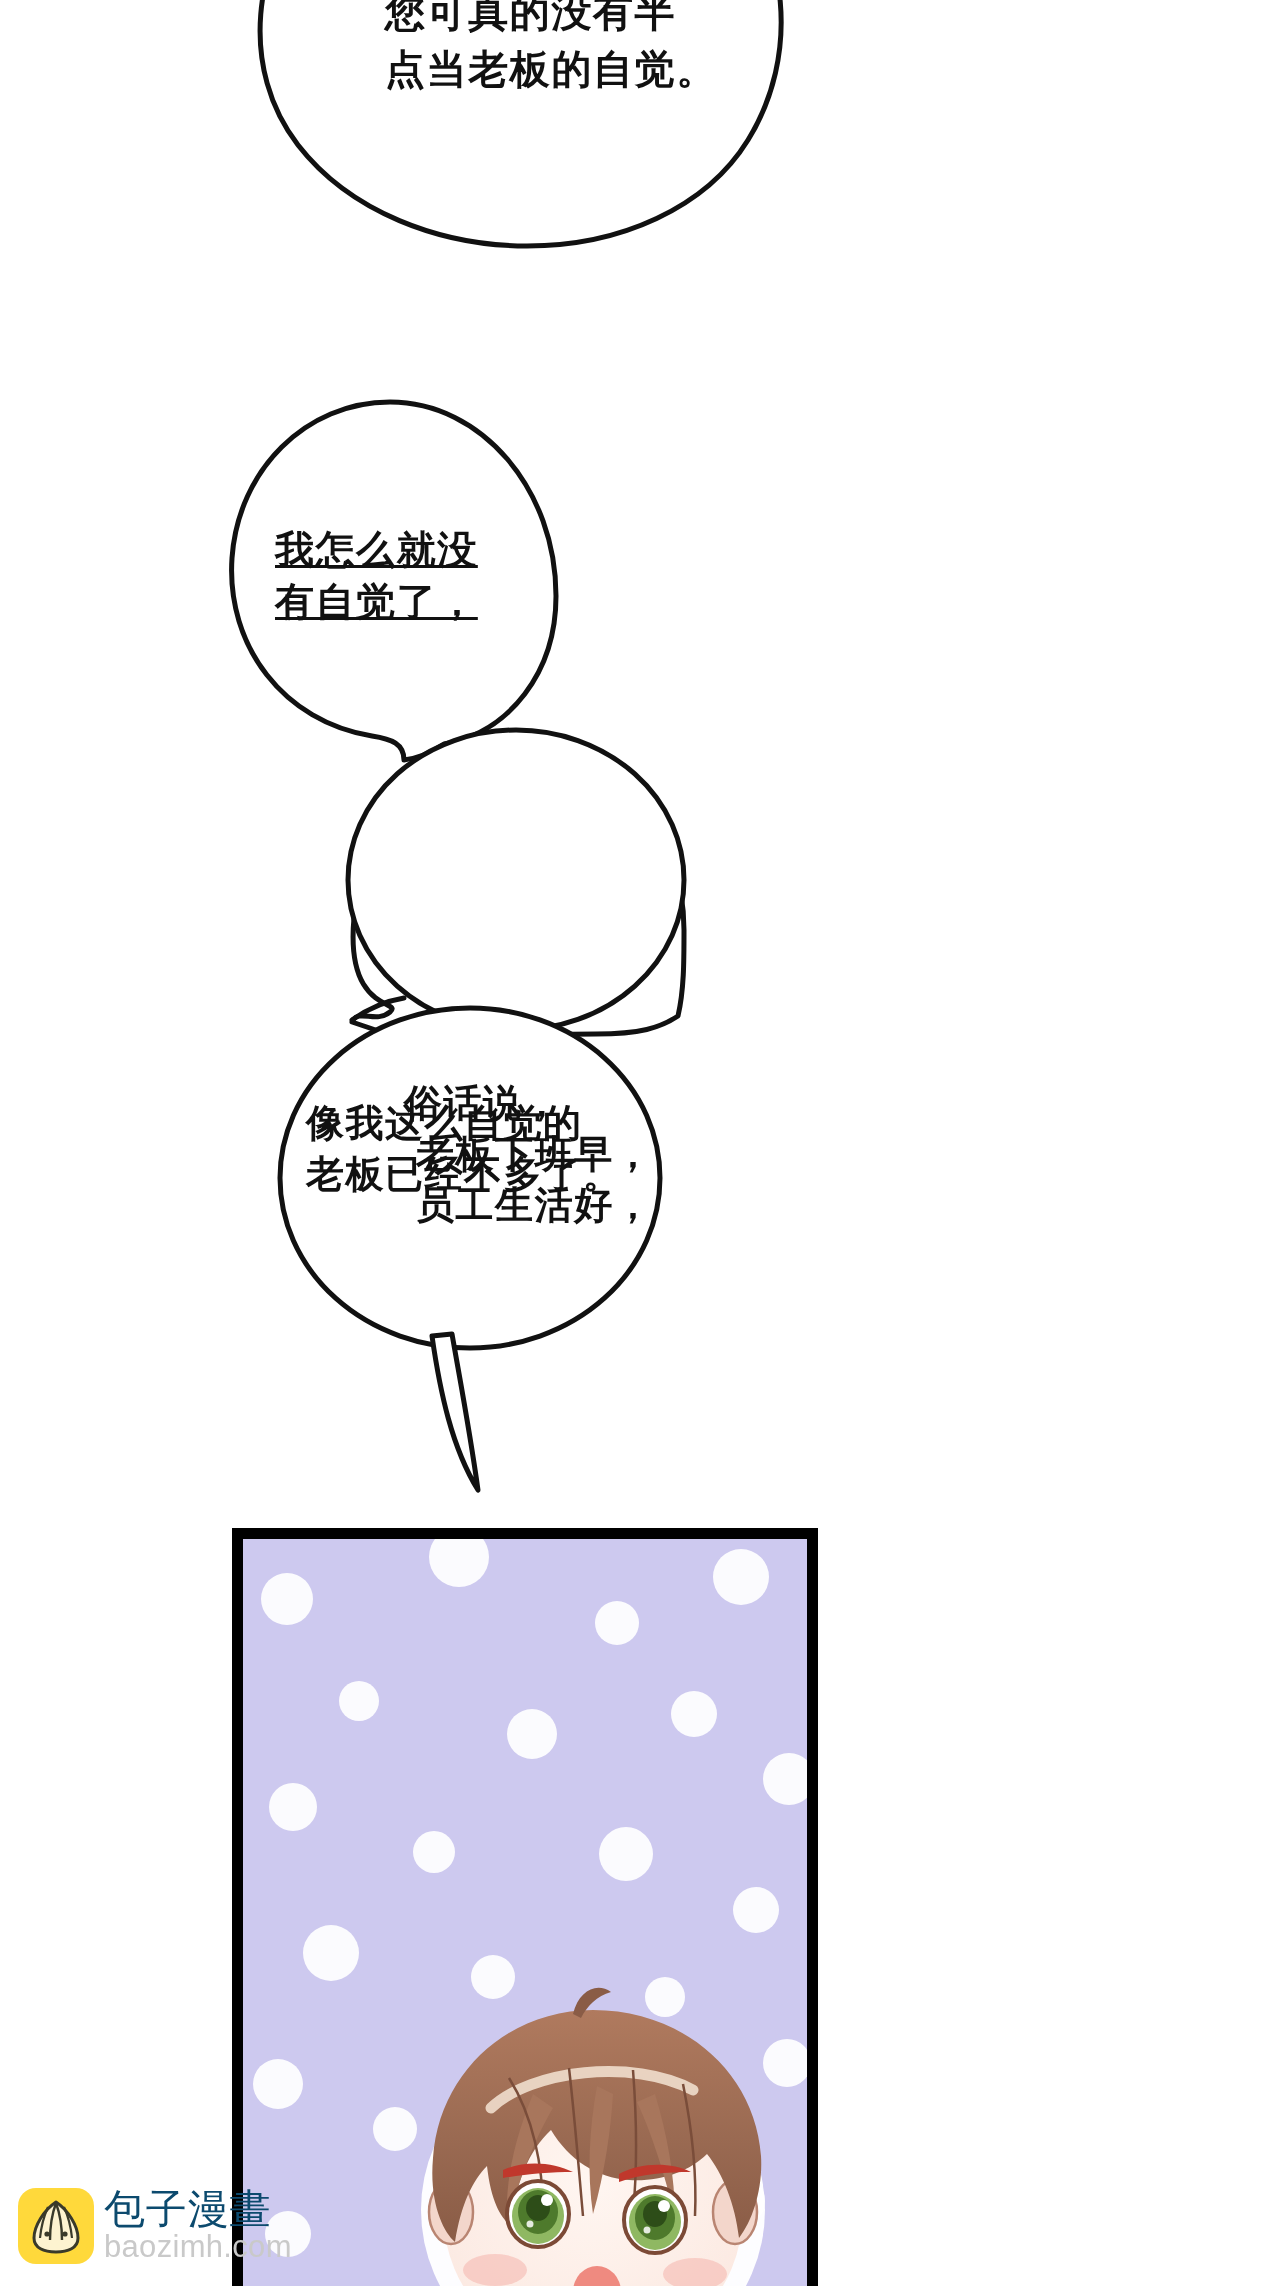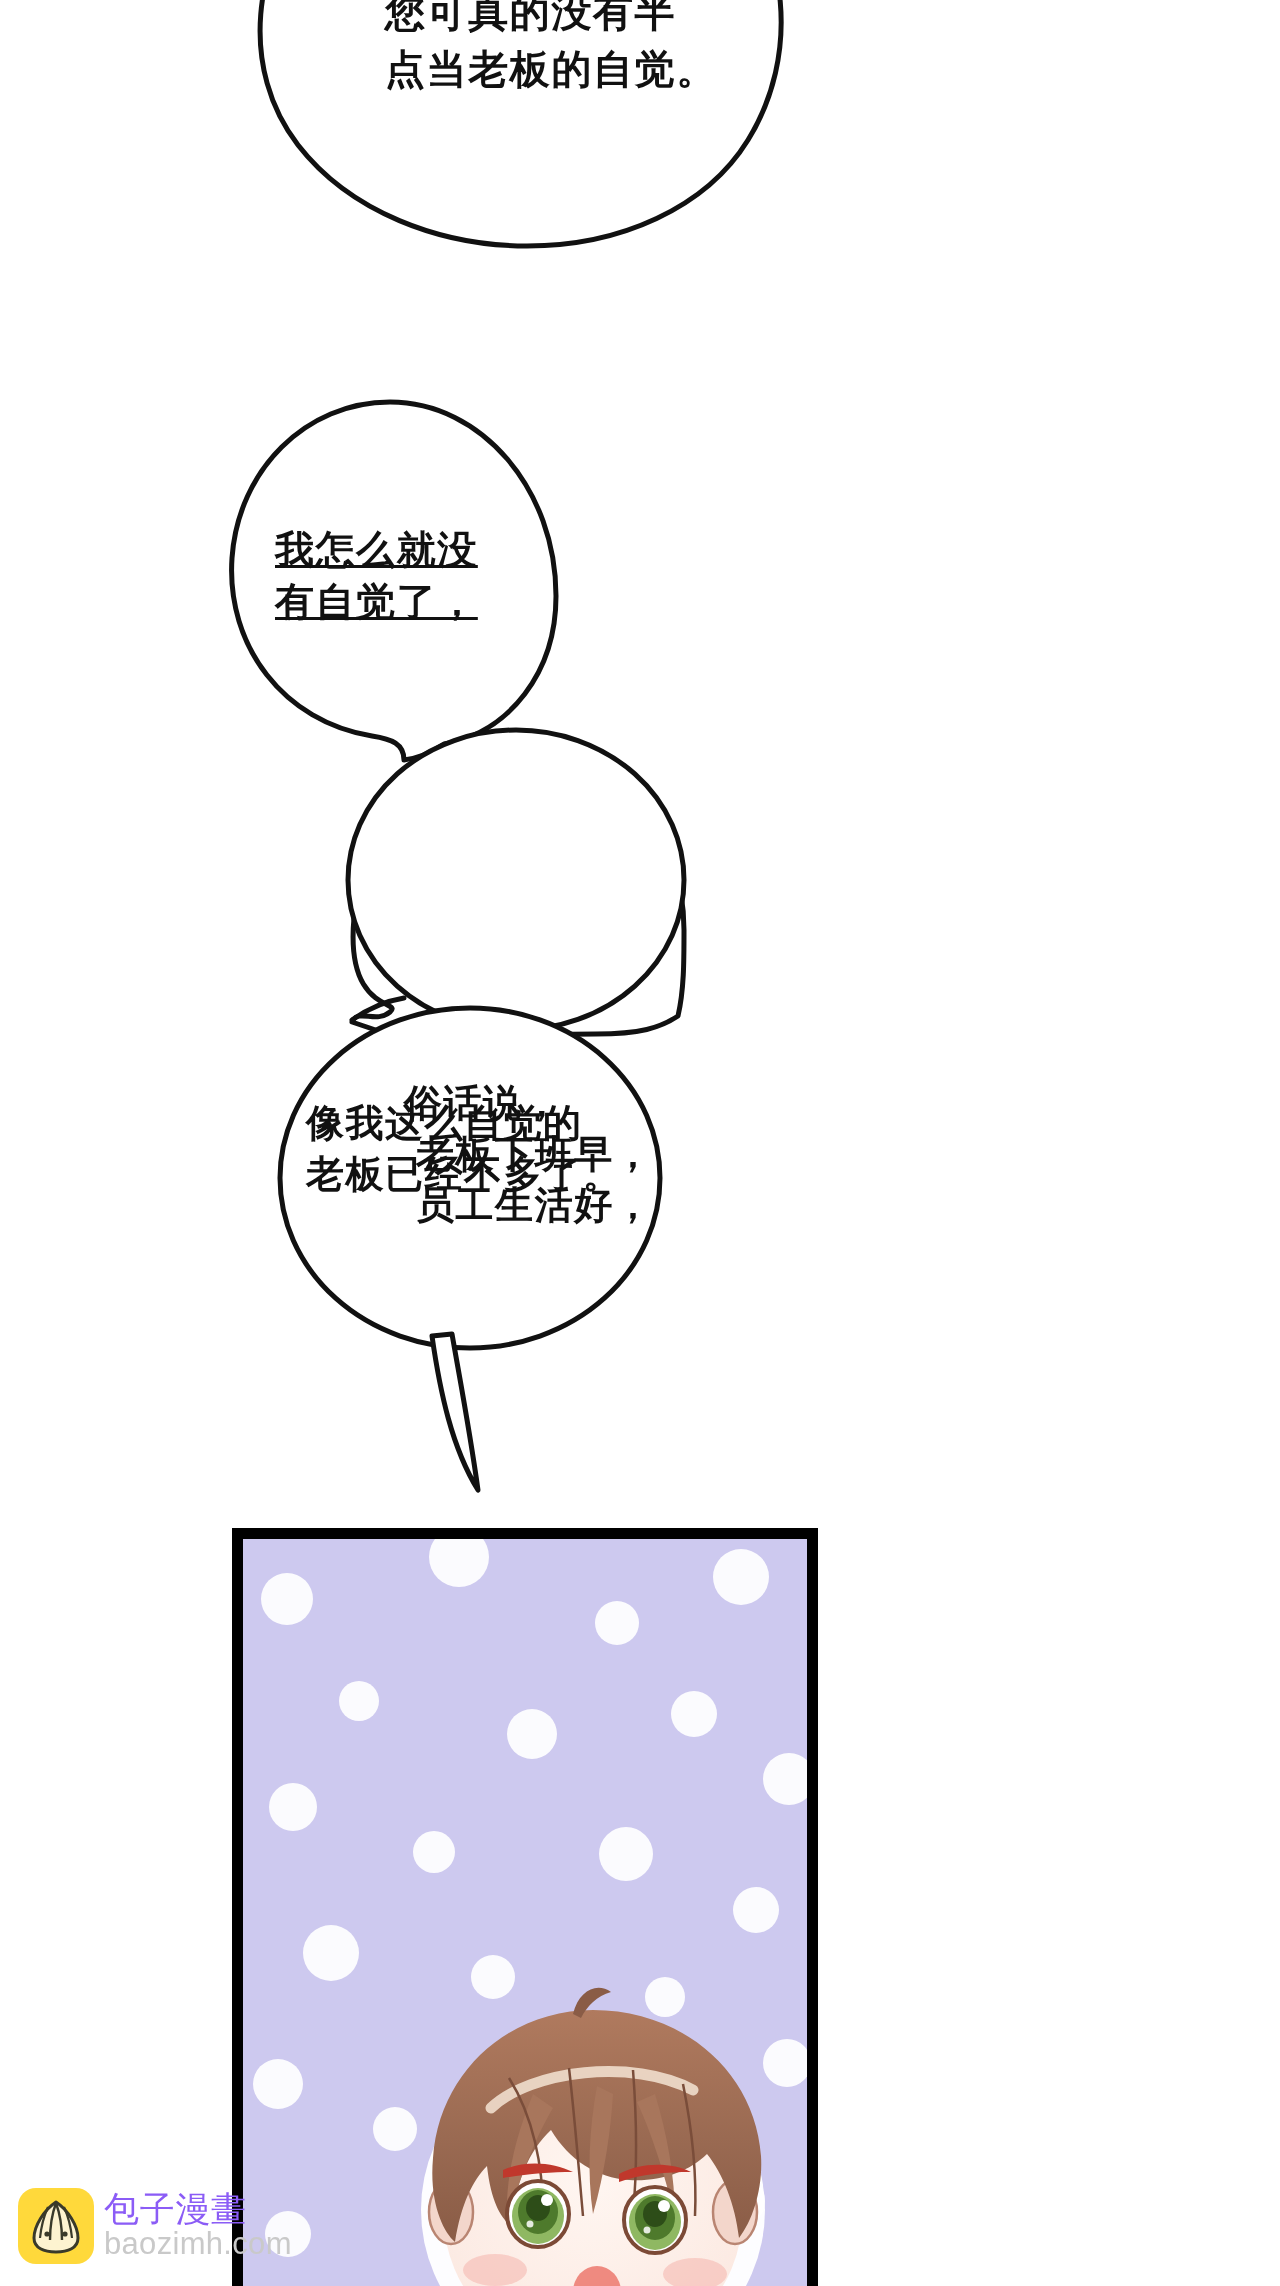--- a/index.html
+++ b/index.html
@@ -106,22 +106,22 @@
     position: relative;
     flex: 0 0 auto;
   }
   .wm-baozi .txt {
     display: flex;
     flex-direction: column;
     justify-content: center;
     line-height: 1.05;
   }
   .wm-baozi .cn {
-    font-size: 35px;
-    color: #8b5cf6;
+    font-size: 41px;
+    color: #0c4a6e;
     font-weight: 400;
     letter-spacing: 0.02em;
   }
   .wm-baozi .en {
     font-size: 31px;
     color: #c9c9c9;
     font-weight: 400;
     letter-spacing: 0.01em;
   }
   .wm-tencent {

